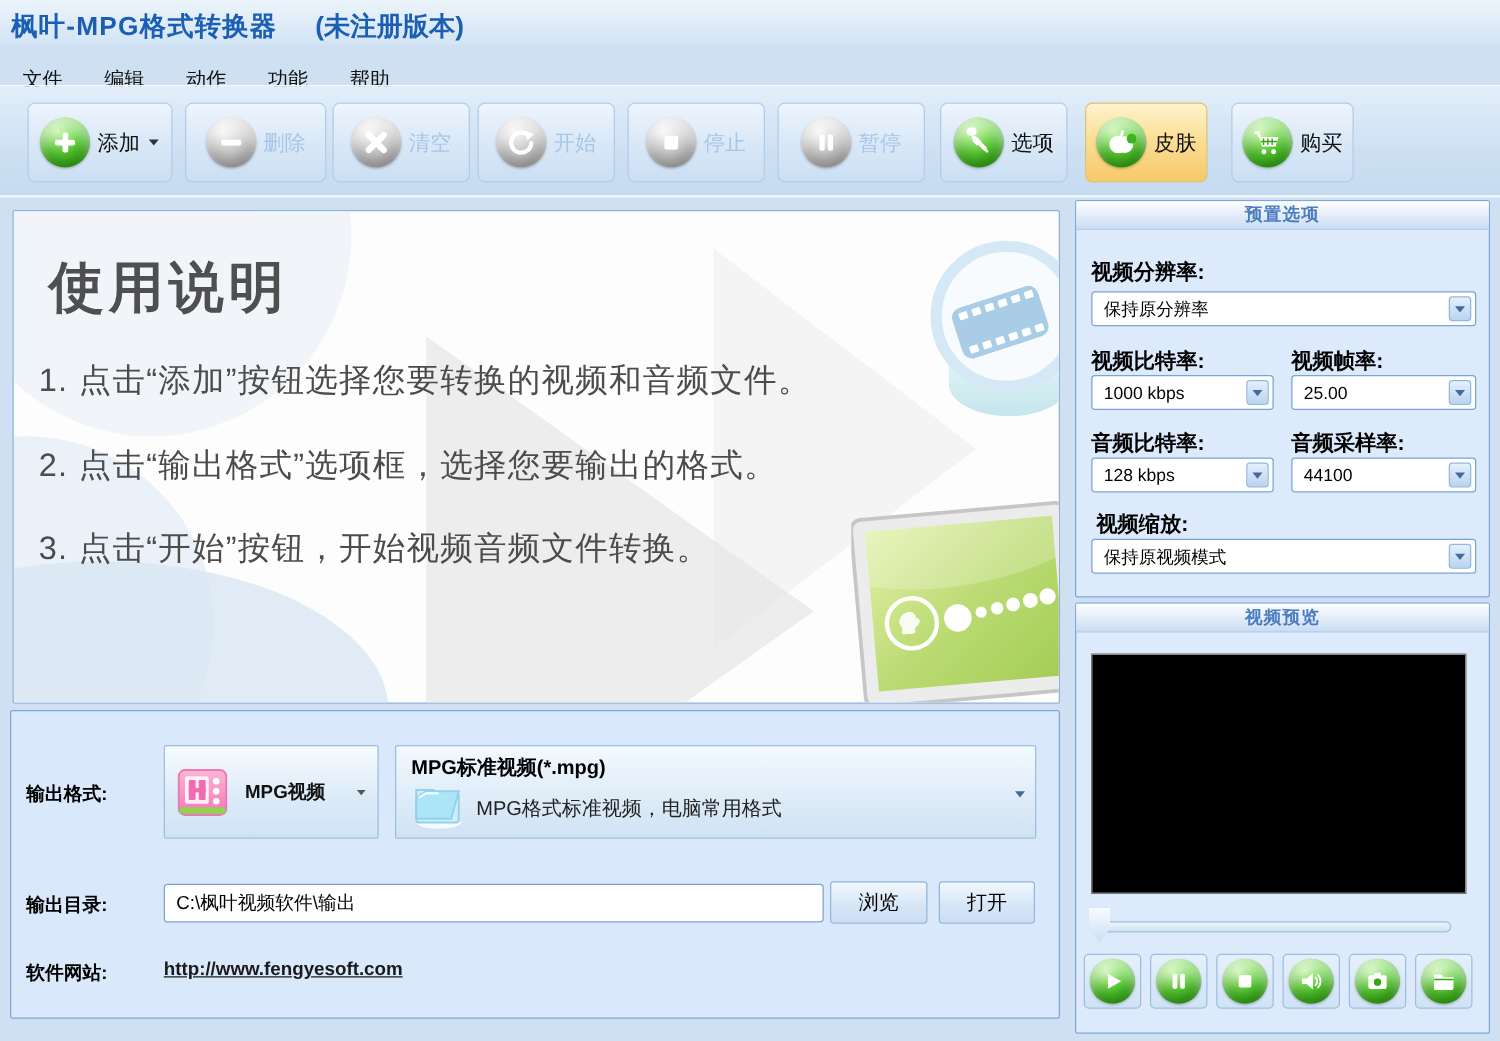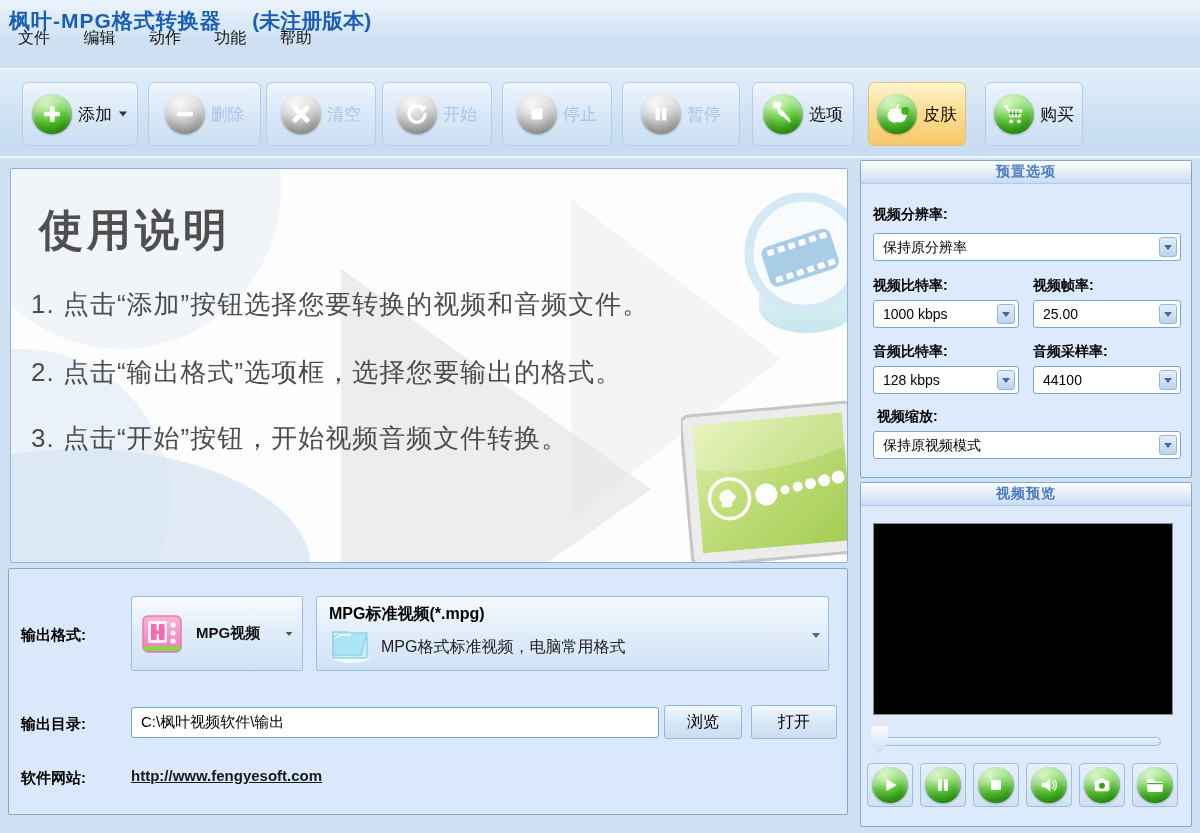--- a/index.html
+++ b/index.html
@@ -5,21 +5,21 @@
   * { margin:0; padding:0; box-sizing:border-box; }
   html,body { width:1200px; height:833px; }
   body { font-family:"Liberation Sans", sans-serif; background:#cee0f2; position:relative; overflow:hidden; }
   #app { position:absolute; inset:0; width:1200px; height:833px; }
 
   
   .titlebar { position:absolute; left:0; top:0; width:1200px; height:36px;
     background:linear-gradient(#ecf4fb,#d2e4f5); padding:7px 8px 0 9px; }
   .titlebar .t { color:#1b5fb5; font-size:21px; font-weight:bold; letter-spacing:1px; }
   .titlebar .badge { color:#1b5fb5; font-size:21px; font-weight:bold; margin-left:26px; }
-  .menubar { position:absolute; left:0; top:20px; width:1200px; height:32px; padding:6px 0 0 10px; }
+  .menubar { position:absolute; left:0; top:46px; width:1200px; height:32px; padding:6px 0 0 10px; }
   .menu-item { display:inline-block; font-size:16px; color:#111; padding:2px 8px; margin-right:13px; cursor:default; }
 
   
   .toolbar { position:absolute; left:0; top:68px; width:1200px; height:90px;
     background:linear-gradient(#e3eefa,#cde0f3 60%,#c6dbf0);
     border-top:1px solid #f7fafd; border-bottom:2px solid #eef5fb; }
   .tb-btn { position:absolute; top:13px; height:64px; border:1px solid #b4cce9; border-radius:6px;
     background:linear-gradient(#eef5fc,#dbe9f8 45%,#cbdff3);
     display:flex; align-items:center; justify-content:center; gap:6px; cursor:pointer; }
   .tb-btn .lbl { font-size:17px; color:#111; }
@@ -42,21 +42,21 @@
   .film-badge { position:absolute; right:-14px; top:18px; }
   .monitor { position:absolute; right:-14px; bottom:-22px; }
 
   
   .side-panel { position:absolute; left:860px; width:332px; background:#dceafb; border:1px solid #7fa8d7; border-radius:2px; }
   .panel-header { height:23px; background:linear-gradient(#fefefe,#c9dcf3); border-bottom:1px solid #b0cbea;
     display:flex; align-items:center; justify-content:center; }
   .panel-header span { color:#4a7cc0; font-size:14px; font-weight:bold; letter-spacing:1px; }
   .preset { top:160px; height:318px; }
   .preview { top:482px; height:345px; }
-  .fld-label { position:absolute; font-size:14px; font-weight:bold; color:#000; }
+  .fld-label { position:absolute; font-size:17px; font-weight:bold; color:#000; }
   .combo { position:absolute; height:28px; background:#fff; border:1px solid #7aa4d4; border-radius:3px; cursor:pointer; }
   .combo .val { position:absolute; left:9px; top:5px; font-size:14px; color:#000; white-space:nowrap; }
   .combo .arrow-btn { position:absolute; right:3px; top:3px; bottom:3px; width:18px; border:1px solid #92b6dd; border-radius:3px;
     background:linear-gradient(#e5f0fb,#b9d4ef); display:flex; align-items:center; justify-content:center; }
   .tri-dn { width:0; height:0; border-left:4px solid transparent; border-right:4px solid transparent; border-top:5px solid #44699c; }
 
   .video-area { position:absolute; left:12px; top:40px; width:300px; height:192px; background:#000; border:1px solid #8a8a8a; }
   .slider-track { position:absolute; left:16px; top:254px; width:284px; height:9px; border:1px solid #9cbede; border-radius:5px;
     background:linear-gradient(#eef5fc,#cfe2f4); cursor:pointer; }
   .slider-thumb { position:absolute; left:10px; top:243px; width:17px; height:28px;
@@ -394,19 +394,19 @@
         <path d="M6 14 l8 -5 h26 l-6 22 h-28 z" fill="#aee4f7" stroke="#8fd4ea" stroke-width="1.5"></path>
         <path d="M8 14 l6 -3.5 h10" stroke="#e9f9ff" stroke-width="2" fill="none"></path>
       </svg>
       <span class="fdesc">MPG格式标准视频，电脑常用格式</span>
       <span class="tri-dn"></span>
     </div>
 
     <div class="bp-label" style="left:12px; top:146px;">输出目录:</div>
     <input class="dir-input" type="text" value="C:\枫叶视频软件\输出" style="">
     <div class="act-btn" style="left:655px; width:78px;">浏览</div>
-    <div class="act-btn" style="left:742px; width:86px;">打开</div>
+    <div class="act-btn" style="left:742px; width:77px;">打开</div>
 
     <div class="bp-label" style="left:12px; top:200px;">软件网站:</div>
     <a class="site-link">http://www.fengyesoft.com</a>
   </div>
 
 </div>
 
 </body></html>

